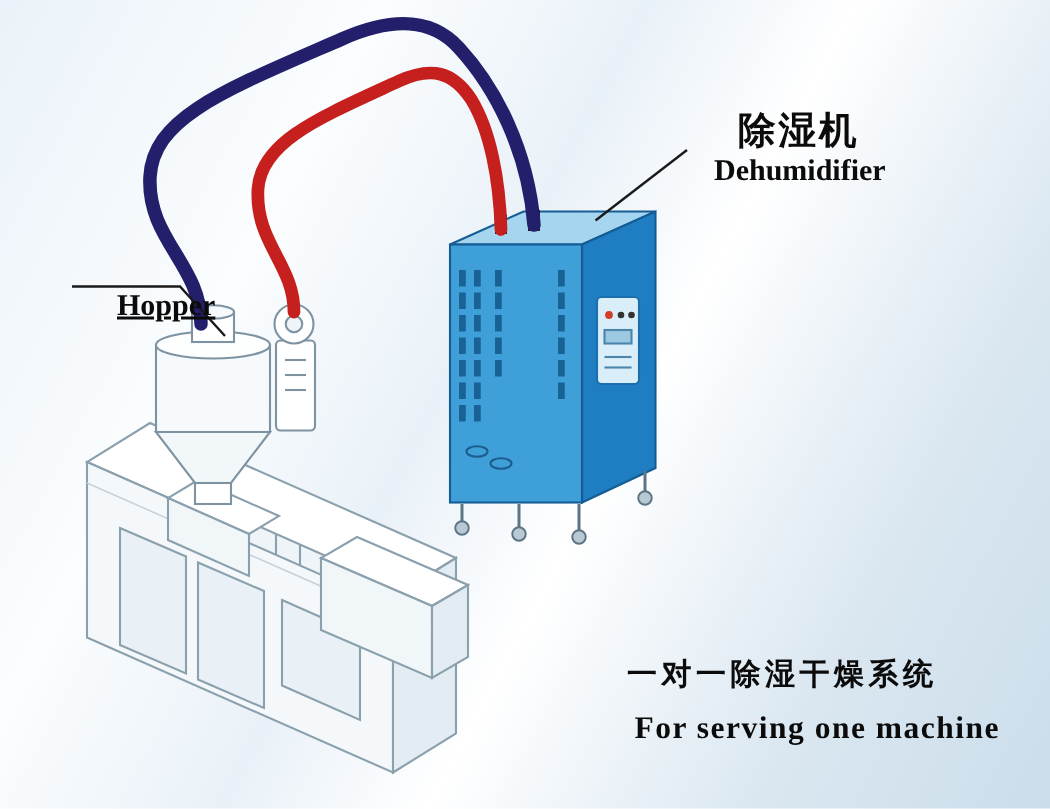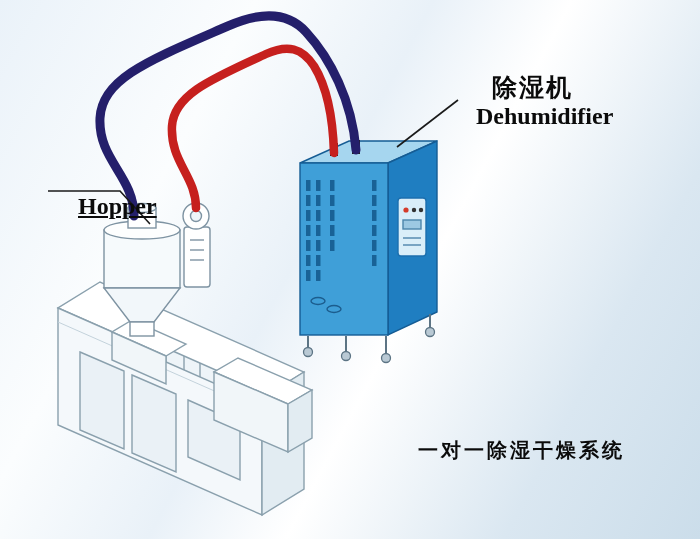--- a/index.html
+++ b/index.html
@@ -4,21 +4,21 @@
 <style>
   html,body{margin:0;padding:0;}
   body{
     width:700px;height:539px;overflow:hidden;position:relative;
     font-family:"Liberation Sans",sans-serif;
     background:linear-gradient(118deg,#eaf2f9 0%,#fbfdfe 26%,#e9f1f8 44%,#ffffff 58%,#dae7f1 80%,#cbddea 100%);
   }
   .stage{position:absolute;left:0;top:0;width:700px;height:539px;}
   .label{position:absolute;color:#0b0b0b;white-space:nowrap;line-height:1.05;padding-left:32px;}
   .cjk-big{font-size:25px;font-weight:700;letter-spacing:2px;}
-  .en-serif{font-family:"Liberation Serif",serif;font-weight:700;font-size:24px;}
+  .en-serif{font-family:"Liberation Serif",serif;font-weight:700;font-size:20px;}
   .caption-cjk{font-size:20px;font-weight:700;letter-spacing:3px;}
   .caption-en{font-family:"Liberation Serif",serif;font-weight:700;font-size:21px;letter-spacing:1px;}
   svg{display:block;}
 </style>
 </head>
 <body>
 
 <div class="stage">
 
   <svg width="700" height="539" viewBox="0 0 700 539">
@@ -129,14 +129,15 @@
     <polyline points="48,191 120,191 150,224" fill="none" stroke="#1a1a1a" stroke-width="1.6"></polyline>
     <line x1="458" y1="100" x2="397" y2="147" stroke="#1a1a1a" stroke-width="1.6"></line>
   </svg>
 
   <div class="label en-serif" style="left:46px;top:194px;text-decoration:underline;">Hopper</div>
 
   <div class="label cjk-big" style="left:460px;top:74px;">除湿机</div>
   <div class="label en-serif" style="left:444px;top:104px;">Dehumidifier</div>
 
   <div class="label caption-cjk" style="left:386px;top:440px;">一对一除湿干燥系统</div>
+  <div class="label caption-en" style="left:391px;top:474px;">For serving one machine</div>
 
 </div>
 
 </body></html>

